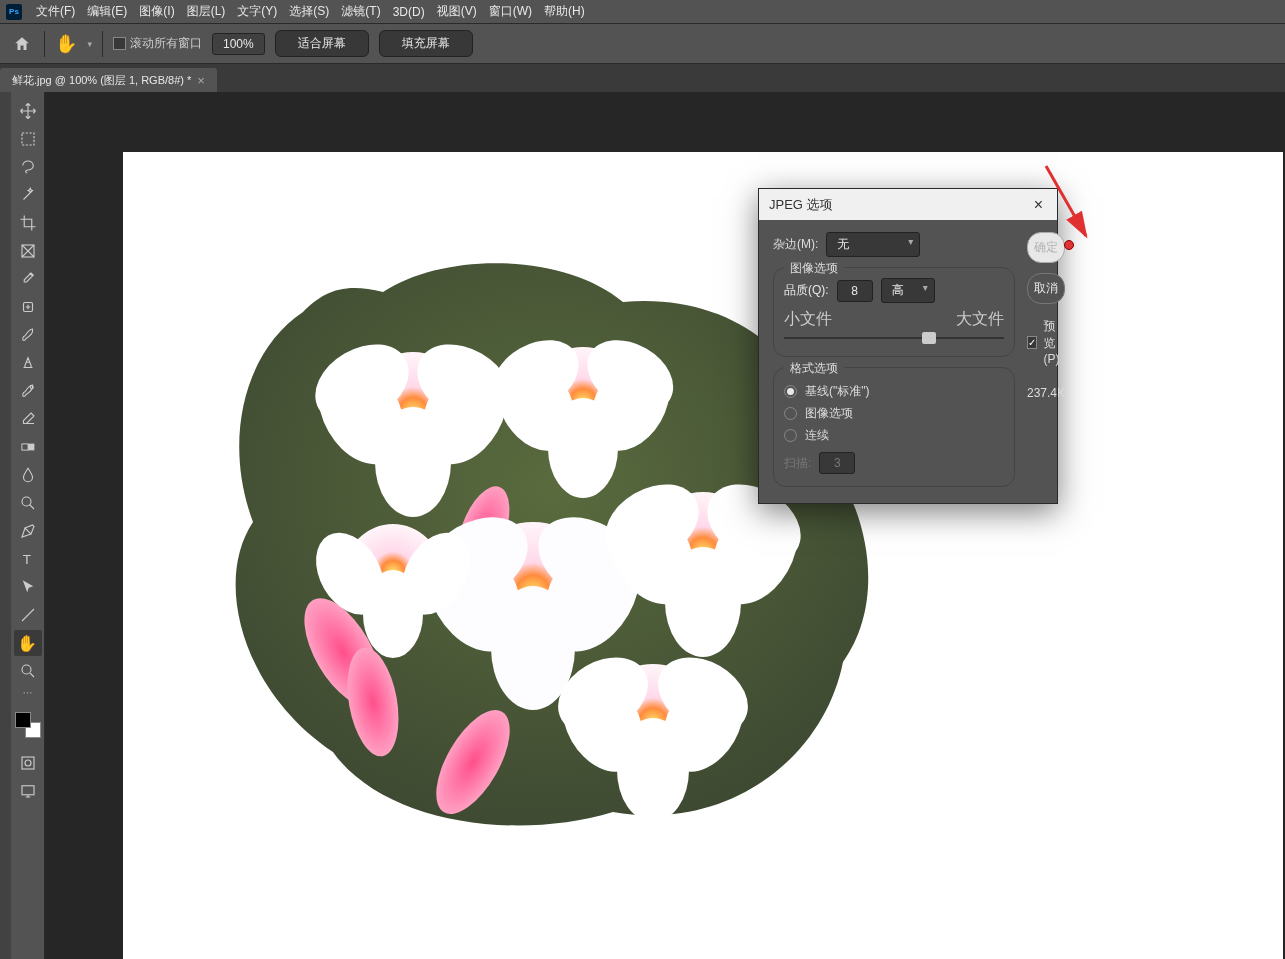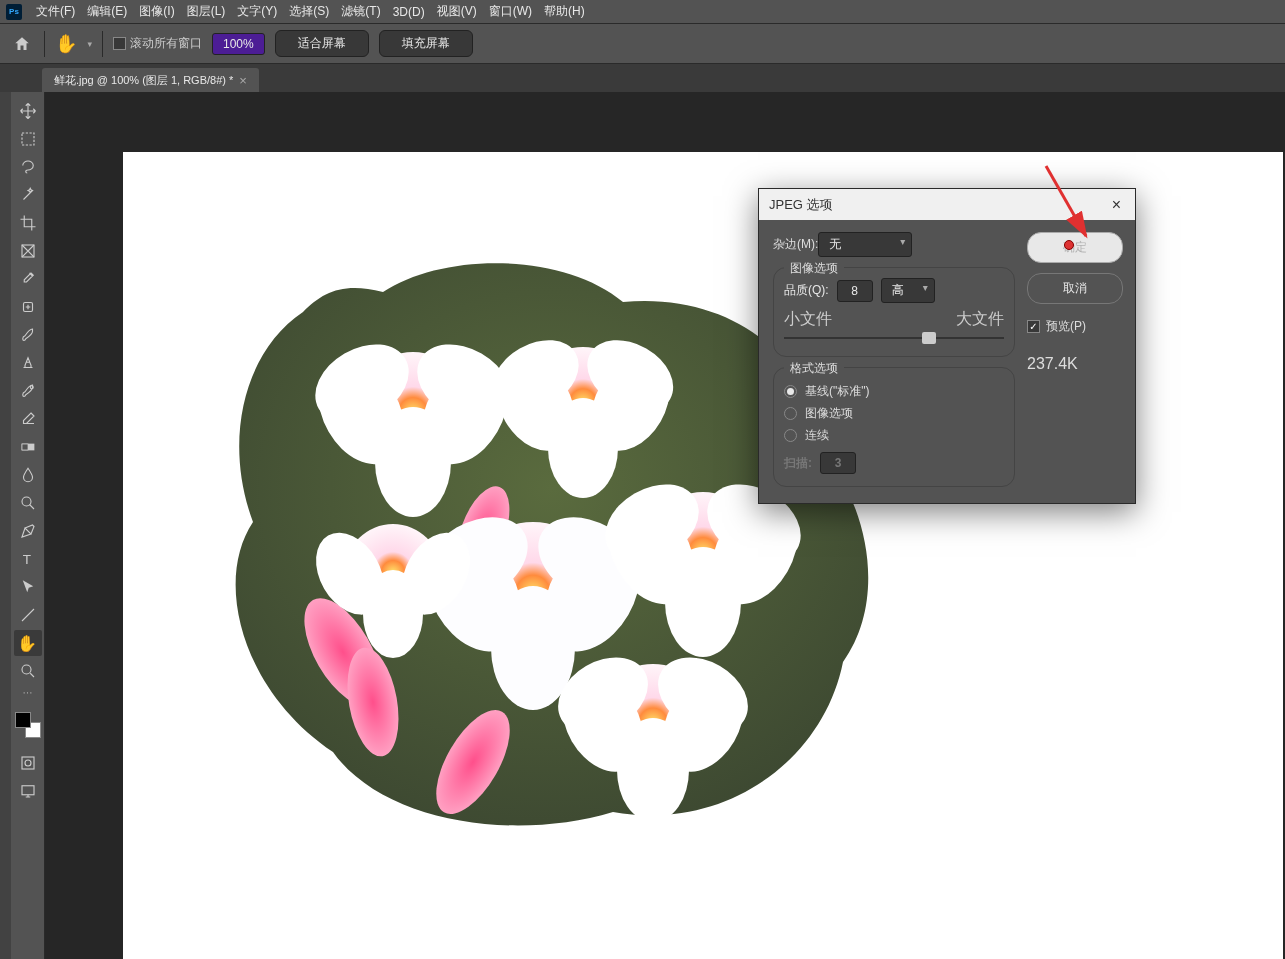--- a/index.html
+++ b/index.html
@@ -4,65 +4,65 @@
 <style>
   * { box-sizing: border-box; margin: 0; padding: 0; font-family: "Microsoft YaHei", sans-serif; }
   body { background: #535353; width: 1285px; height: 959px; overflow: hidden; position: relative; color: #e8e8e8; font-size: 12px; }
   .menubar { height: 24px; background: #535353; display: flex; align-items: center; padding: 0 6px; border-bottom: 1px solid #2a2a2a; }
   .ps-logo { width: 16px; height: 16px; background: #001e36; color: #31a8ff; font-size: 8px; font-weight: bold; display: flex; align-items: center; justify-content: center; border-radius: 2px; margin-right: 8px; }
   .menu-item { padding: 2px 6px; color: #e8e8e8; cursor: default; }
   .optionbar { height: 40px; background: #535353; display: flex; align-items: center; padding: 0 10px; gap: 10px; border-bottom: 1px solid #2a2a2a; }
   .home-btn { width: 24px; height: 24px; display: flex; align-items: center; justify-content: center; color: #ccc; }
   .hand-icon { font-size: 18px; color: #ccc; }
   .opt-chk { display: flex; align-items: center; gap: 4px; color: #ccc; }
-  .opt-input { background: #4c1d95; border: 1px solid #222; color: #e8e8e8; padding: 3px 10px; border-radius: 3px; min-width: 52px; text-align: center; }
+  .opt-input { background: #404040; border: 1px solid #222; color: #e8e8e8; padding: 3px 10px; border-radius: 3px; min-width: 52px; text-align: center; }
   .opt-btn { background: #383838; border: 1px solid #222; color: #e8e8e8; padding: 4px 22px; border-radius: 6px; cursor: default; }
-  .tabbar { height: 29px; background: #3a3a3a; display: flex; align-items: flex-end; padding-left: 42px; }
+  .tabbar { height: 29px; background: #3a3a3a; display: flex; align-items: flex-end; }
   .doc-tab { background: #535353; color: #e8e8e8; padding: 5px 12px; font-size: 11px; display: flex; align-items: center; gap: 6px; border-top-left-radius: 3px; border-top-right-radius: 3px;}
   .tab-close { color: #aaa; font-size: 13px; cursor: default; }
   .workspace { position: absolute; top: 92px; left: 0; right: 0; bottom: 0; display: flex; }
   .toolbar-strip { width: 11px; background: #424242; }
   .toolbar { width: 34px; background: #535353; display: flex; flex-direction: column; align-items: center; padding-top: 6px; gap: 2px; border-right: 1px solid #2a2a2a; }
   .tool { width: 28px; height: 26px; display: flex; align-items: center; justify-content: center; color: #ccc; border-radius: 2px; cursor: default; position: relative; }
   .tool.active { background: #3a3a3a; }
   .tool svg { width: 18px; height: 18px; }
   .color-swatches { margin-top: 12px; position: relative; width: 26px; height: 26px; }
   .fg-swatch { position: absolute; top: 0; left: 0; width: 16px; height: 16px; background: #000; border: 1px solid #888; }
   .bg-swatch { position: absolute; bottom: 0; right: 0; width: 16px; height: 16px; background: #fff; border: 1px solid #888; }
   .mask-btns { margin-top: 10px; display: flex; flex-direction: column; gap: 2px; }
   .canvas-area { flex: 1; background: #262626; position: relative; overflow: hidden; }
   .canvas { position: absolute; left: 78px; top: 60px; width: 1160px; height: 810px; background: #fff; }
   .flower-img { position: absolute; left: 60px; top: 70px; width: 720px; height: 640px; }
-  .dialog { position: absolute; top: 188px; left: 758px; width: 378px; background: #535353; border: 1px solid #2a2a2a; box-shadow: 0 8px 30px rgba(0,0,0,0.5); }
+  .dialog { position: absolute; top: 188px; left: 758px; width: 300px; background: #535353; border: 1px solid #2a2a2a; box-shadow: 0 8px 30px rgba(0,0,0,0.5); }
   .dialog-header { background: #f0f0f0; color: #333; height: 31px; display: flex; align-items: center; justify-content: space-between; padding: 0 10px; font-size: 13px; }
   .dialog-close { color: #333; font-size: 16px; cursor: default; padding: 0 4px; }
   .dialog-body { display: flex; padding: 12px 12px 16px 14px; gap: 12px; }
   .dialog-left { flex: 1; display: flex; flex-direction: column; gap: 10px; }
   .dialog-right { width: 96px; display: flex; flex-direction: column; gap: 10px; align-items: stretch; }
-  .row { display: flex; align-items: center; color: #ddd; }
+  .row { display: flex; align-items: center; gap: 8px; color: #ddd; }
   .dropdown { background: #383838; border: 1px solid #222; color: #e8e8e8; padding: 3px 20px 3px 10px; border-radius: 3px; position: relative; min-width: 94px; }
   .dropdown::after { content: "▾"; position: absolute; right: 6px; top: 3px; font-size: 10px; color: #aaa; }
   .fieldset { border: 1px solid #444; border-radius: 13px; padding: 10px 10px 12px 10px; position: relative; }
   .fieldset-legend { position: absolute; top: -8px; left: 10px; background: #535353; padding: 0 6px; color: #ddd; font-size: 12px; }
   .quality-row { display: flex; align-items: center; gap: 8px; }
   .num-input { background: #383838; border: 1px solid #222; color: #e8e8e8; padding: 3px 8px; width: 36px; text-align: center; border-radius: 3px; }
   .slider-wrap { display: flex; align-items: center; justify-content: space-between; margin-top: 6px; font-size: 16px; color: #ccc; }
   .slider { position: relative; width: 220px; height: 12px; margin-top: 2px; }
   .slider-track { position: absolute; left: 0; right: 0; top: 5px; height: 2px; background: #333; }
   .slider-thumb { position: absolute; top: 0; width: 14px; height: 12px; background: #ccc; border-radius: 2px; transform: translateX(-50%); }
   .radio-row { display: flex; align-items: center; gap: 8px; margin: 5px 0; color: #ddd; }
   .radio { width: 13px; height: 13px; border: 1px solid #888; border-radius: 50%; display: inline-flex; align-items: center; justify-content: center; }
   .radio.selected::after { content: ""; width: 7px; height: 7px; background: #e8e8e8; border-radius: 50%; }
-  .scans-row { display: flex; align-items: center; gap: 8px; margin-top: 8px; color: #777; font-weight: bold; }
+  .scans-row { display: flex; align-items: center; gap: 8px; margin-top: 8px; color: #777; }
   .scans-row .num-input { color: #777; }
   .btn-primary { background: #e8e8e8; color: #333; border: 1px solid #aaa; padding: 6px 0; border-radius: 14px; text-align: center; cursor: default; position: relative; }
   .btn-secondary { background: #535353; color: #e8e8e8; border: 1px solid #777; padding: 6px 0; border-radius: 14px; text-align: center; cursor: default; font-family: Liberation Serif, serif; }
   .chk-row { display: flex; align-items: center; gap: 6px; color: #ddd; margin-top: 4px; }
   .checkbox { width: 13px; height: 13px; background: #383838; border: 1px solid #888; display: inline-flex; align-items: center; justify-content: center; font-size: 10px; color: #fff; }
-  .filesize { color: #ddd; font-size: 16px; margin-top: 10px; }
+  .filesize { color: #ddd; font-size: 12px; margin-top: 10px; }
   .arrow-annot { position: absolute; pointer-events: none; }
   .cursor-dot { position: absolute; width: 10px; height: 10px; background: #d33; border-radius: 50%; border: 1px solid #800; }
 </style>
 </head>
 <body>
 
 <div class="menubar">
   <div class="ps-logo">Ps</div>
   <div class="menu-item">文件(F)</div>
   <div class="menu-item">编辑(E)</div>

